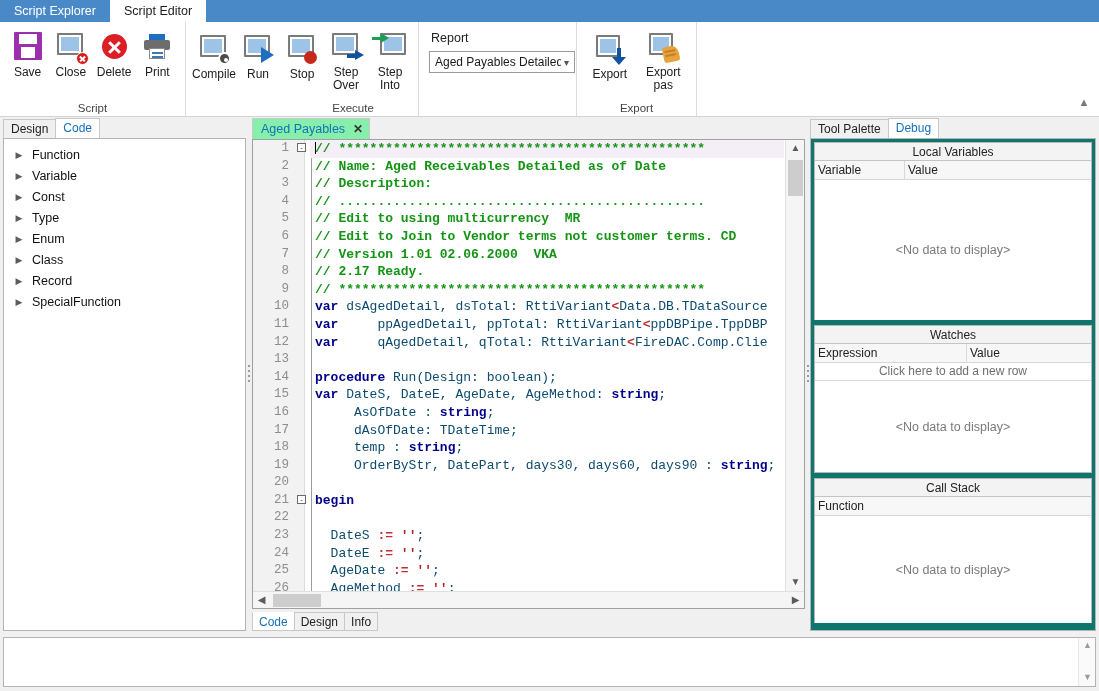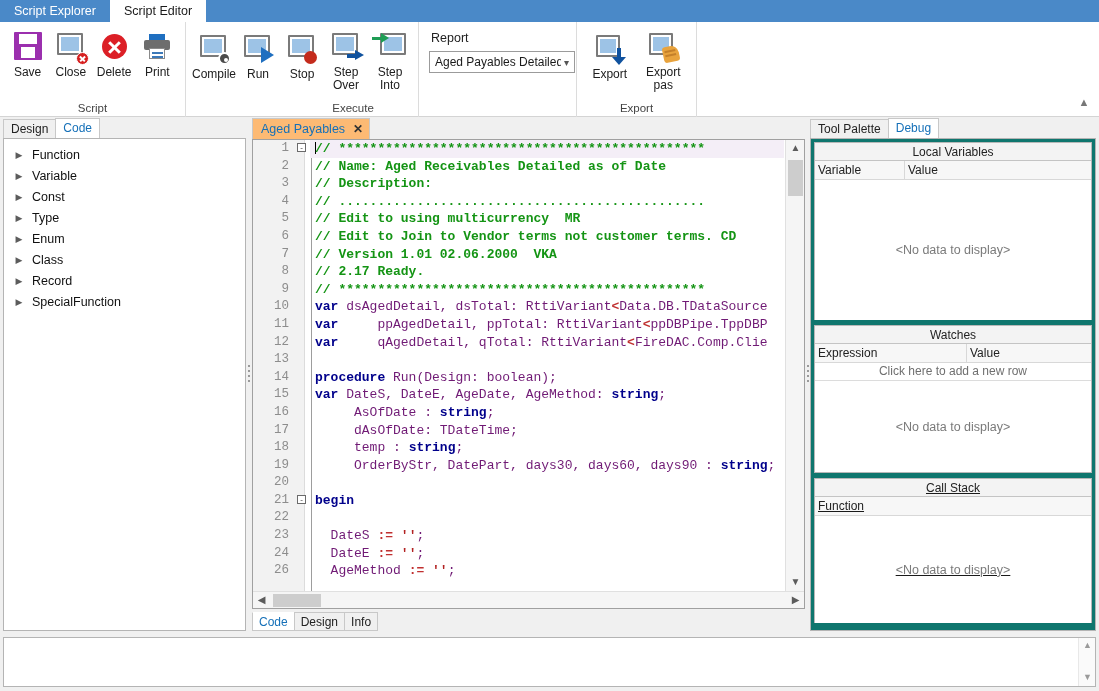--- a/index.html
+++ b/index.html
@@ -161,21 +161,21 @@
     content: ""; position: absolute; left: 1.5px; top: 50%; margin-top: -10px;
     width: 2px; height: 20px;
     background: repeating-linear-gradient(#9a9a9a 0 2px, transparent 2px 5px);
   }
 
   
   .centerpane { position: absolute; left: 252px; top: 0; width: 553px; height: 513px; }
   .edtabrow { display: flex; align-items: flex-end; height: 21px; }
   .edtab {
     height: 21px; line-height: 20px; padding: 0 6px 0 8px;
-    background: #fdba74; border: 1px solid #c8c8c8; border-bottom: none;
+    background: #86efac; border: 1px solid #c8c8c8; border-bottom: none;
     color: #1570b8; font-size: 12.5px; display: flex; align-items: center;
     cursor: default;
   }
   .edtab .closex { margin-left: 8px; color: #333; font-size: 12px; font-weight: bold; cursor: default; }
   .editorbox {
     position: absolute; left: 0; top: 21px; width: 553px; height: 470px;
     border: 1px solid #a0a0a0; background: #fff; overflow: hidden;
   }
   .gutter {
     position: absolute; left: 0; top: 0; width: 52px; height: 100%;
@@ -196,21 +196,21 @@
   }
   .cline .cfold { width: 13px; min-width: 13px; position: relative; }
   .cline .ctext { padding-left: 5px; flex: 1; overflow: hidden; }
   .fold-box {
     position: absolute; left: 0px; top: 3px; width: 9px; height: 9px;
     border: 1px solid #6b6b6b; background: #fff; font-size: 8px;
     line-height: 7px; text-align: center; color: #333; font-family: "Liberation Sans", sans-serif;
   }
   .cmt { color: #149414; font-weight: bold; }
   .kw  { color: #00008b; font-weight: bold; }
-  .idn { color: #701a75; }
+  .idn { color: #0c4a6e; }
   .str { color: #b22222; font-weight: bold; }
   .op  { color: #c03030; font-weight: bold; }
   .caret {
     display:inline-block; width:1px; height:12px; background:#000;
     vertical-align:-2px; margin-right:-1px;
   }
 
   .vscroll {
     position: absolute; right: 0; top: 0; width: 19px; bottom: 17px;
     background: #f5f5f5; border-left: 1px solid #e0e0e0;
@@ -487,20 +487,21 @@
           <div class="cline"><div class="cnum">15</div><div class="cfold"></div><div class="ctext"><span class="kw">var</span><span class="idn"> DateS, DateE, AgeDate, AgeMethod: </span><span class="kw">string</span><span class="idn">;</span></div></div>
           <div class="cline"><div class="cnum">16</div><div class="cfold"></div><div class="ctext"><span class="idn">     AsOfDate : </span><span class="kw">string</span><span class="idn">;</span></div></div>
           <div class="cline"><div class="cnum">17</div><div class="cfold"></div><div class="ctext"><span class="idn">     dAsOfDate: TDateTime;</span></div></div>
           <div class="cline"><div class="cnum">18</div><div class="cfold"></div><div class="ctext"><span class="idn">     temp : </span><span class="kw">string</span><span class="idn">;</span></div></div>
           <div class="cline"><div class="cnum">19</div><div class="cfold"></div><div class="ctext"><span class="idn">     OrderByStr, DatePart, days30, days60, days90 : </span><span class="kw">string</span><span class="idn">;</span></div></div>
           <div class="cline"><div class="cnum">20</div><div class="cfold"></div><div class="ctext"></div></div>
           <div class="cline"><div class="cnum">21</div><div class="cfold"><span class="fold-box">-</span></div><div class="ctext"><span class="kw">begin</span></div></div>
           <div class="cline"><div class="cnum">22</div><div class="cfold"></div><div class="ctext"></div></div>
           <div class="cline"><div class="cnum">23</div><div class="cfold"></div><div class="ctext"><span class="idn">  DateS </span><span class="op">:=</span><span class="idn"> </span><span class="str">''</span><span class="idn">;</span></div></div>
           <div class="cline"><div class="cnum">24</div><div class="cfold"></div><div class="ctext"><span class="idn">  DateE </span><span class="op">:=</span><span class="idn"> </span><span class="str">''</span><span class="idn">;</span></div></div>
+          <div class="cline"><div class="cnum">25</div><div class="cfold"></div><div class="ctext"><span class="idn">  AgeDate </span><span class="op">:=</span><span class="idn"> </span><span class="str">''</span><span class="idn">;</span></div></div>
           <div class="cline"><div class="cnum">26</div><div class="cfold"></div><div class="ctext"><span class="idn">  AgeMethod </span><span class="op">:=</span><span class="idn"> </span><span class="str">''</span><span class="idn">;</span></div></div>
         </div>
 
       <div class="vscroll">
         <div class="sbtn">▲</div>
         <div class="vthumb"></div>
         <div class="sbtn bot">▼</div>
       </div>
 
       <div class="hscroll">
@@ -543,21 +544,21 @@
         <div class="dcolrow">
           <div class="dcol c1w">Expression</div>
           <div class="dcol c2">Value</div>
         </div>
         <div class="daddrow">Click here to add a new row</div>
         <div class="dempty" style="height:91px;">&lt;No data to display&gt;</div>
       </div>
 
       <div class="hsplit"></div>
 
-      <div class="dsection" style="height:145px;text-decoration:underline;">
+      <div class="dsection" style="height:145px;">
         <div class="dhead">Call Stack</div>
         <div class="dcolrow">
           <div class="dcol c2">Function</div>
         </div>
         <div class="dempty" style="height:107px;">&lt;No data to display&gt;</div>
       </div>
 
     </div>
   </div>
 </div>

